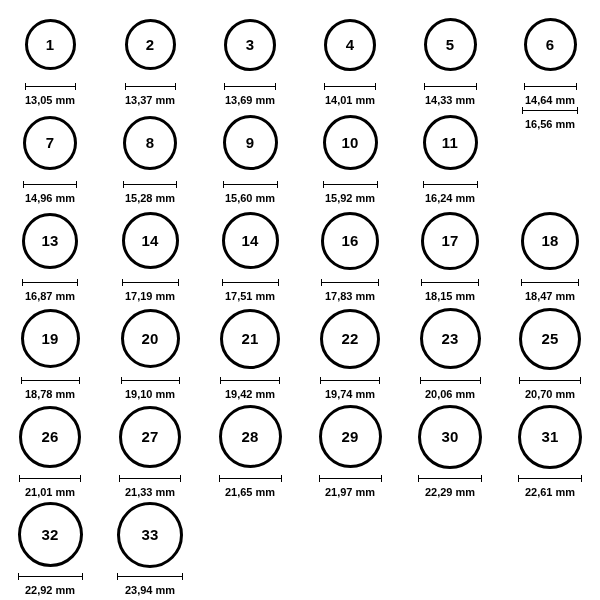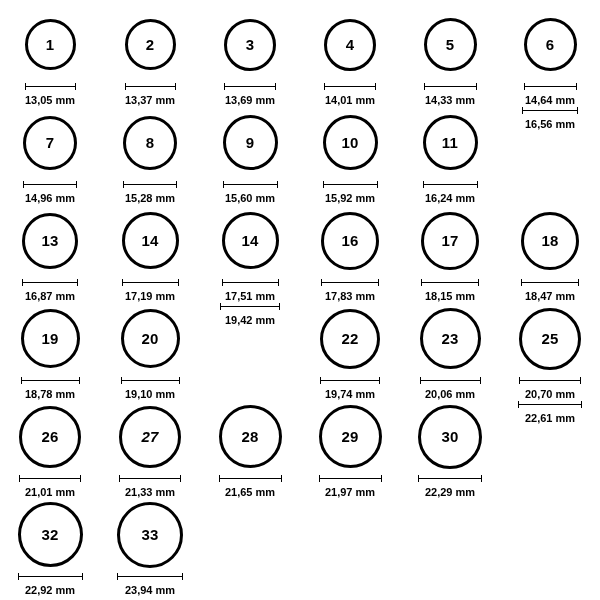--- a/index.html
+++ b/index.html
@@ -388,20 +388,25 @@
         <div class="dim">
           <div class="dim-line" style="width: 59px;">
             <div class="bar"></div>
             <div class="cap-l"></div>
             <div class="cap-r"></div>
           </div>
           <div class="dim-text">19,10 mm</div>
         </div>
       </div>
       <div class="cell">
+        <div class="ring-wrap">
+          <div class="ring" style="width: 60px; height: 60px;">
+            <span class="ring-label">21</span>
+          </div>
+        </div>
         <div class="dim">
           <div class="dim-line" style="width: 60px;">
             <div class="bar"></div>
             <div class="cap-l"></div>
             <div class="cap-r"></div>
           </div>
           <div class="dim-text">19,42 mm</div>
         </div>
       </div>
       <div class="cell">
@@ -459,21 +464,21 @@
           <div class="dim-line" style="width: 62px;">
             <div class="bar"></div>
             <div class="cap-l"></div>
             <div class="cap-r"></div>
           </div>
           <div class="dim-text">21,01 mm</div>
         </div>
       </div>
       <div class="cell">
         <div class="ring-wrap">
-          <div class="ring" style="width: 62px; height: 62px; font-style: italic;">
+          <div class="ring" style="width: 62px; height: 62px;">
             <span class="ring-label">27</span>
           </div>
         </div>
         <div class="dim">
           <div class="dim-line" style="width: 62px;">
             <div class="bar"></div>
             <div class="cap-l"></div>
             <div class="cap-r"></div>
           </div>
           <div class="dim-text">21,33 mm</div>
@@ -518,20 +523,25 @@
         <div class="dim">
           <div class="dim-line" style="width: 64px;">
             <div class="bar"></div>
             <div class="cap-l"></div>
             <div class="cap-r"></div>
           </div>
           <div class="dim-text">22,29 mm</div>
         </div>
       </div>
       <div class="cell">
+        <div class="ring-wrap">
+          <div class="ring" style="width: 64px; height: 64px;">
+            <span class="ring-label">31</span>
+          </div>
+        </div>
         <div class="dim">
           <div class="dim-line" style="width: 64px;">
             <div class="bar"></div>
             <div class="cap-l"></div>
             <div class="cap-r"></div>
           </div>
           <div class="dim-text">22,61 mm</div>
         </div>
       </div>
       <div class="cell">

